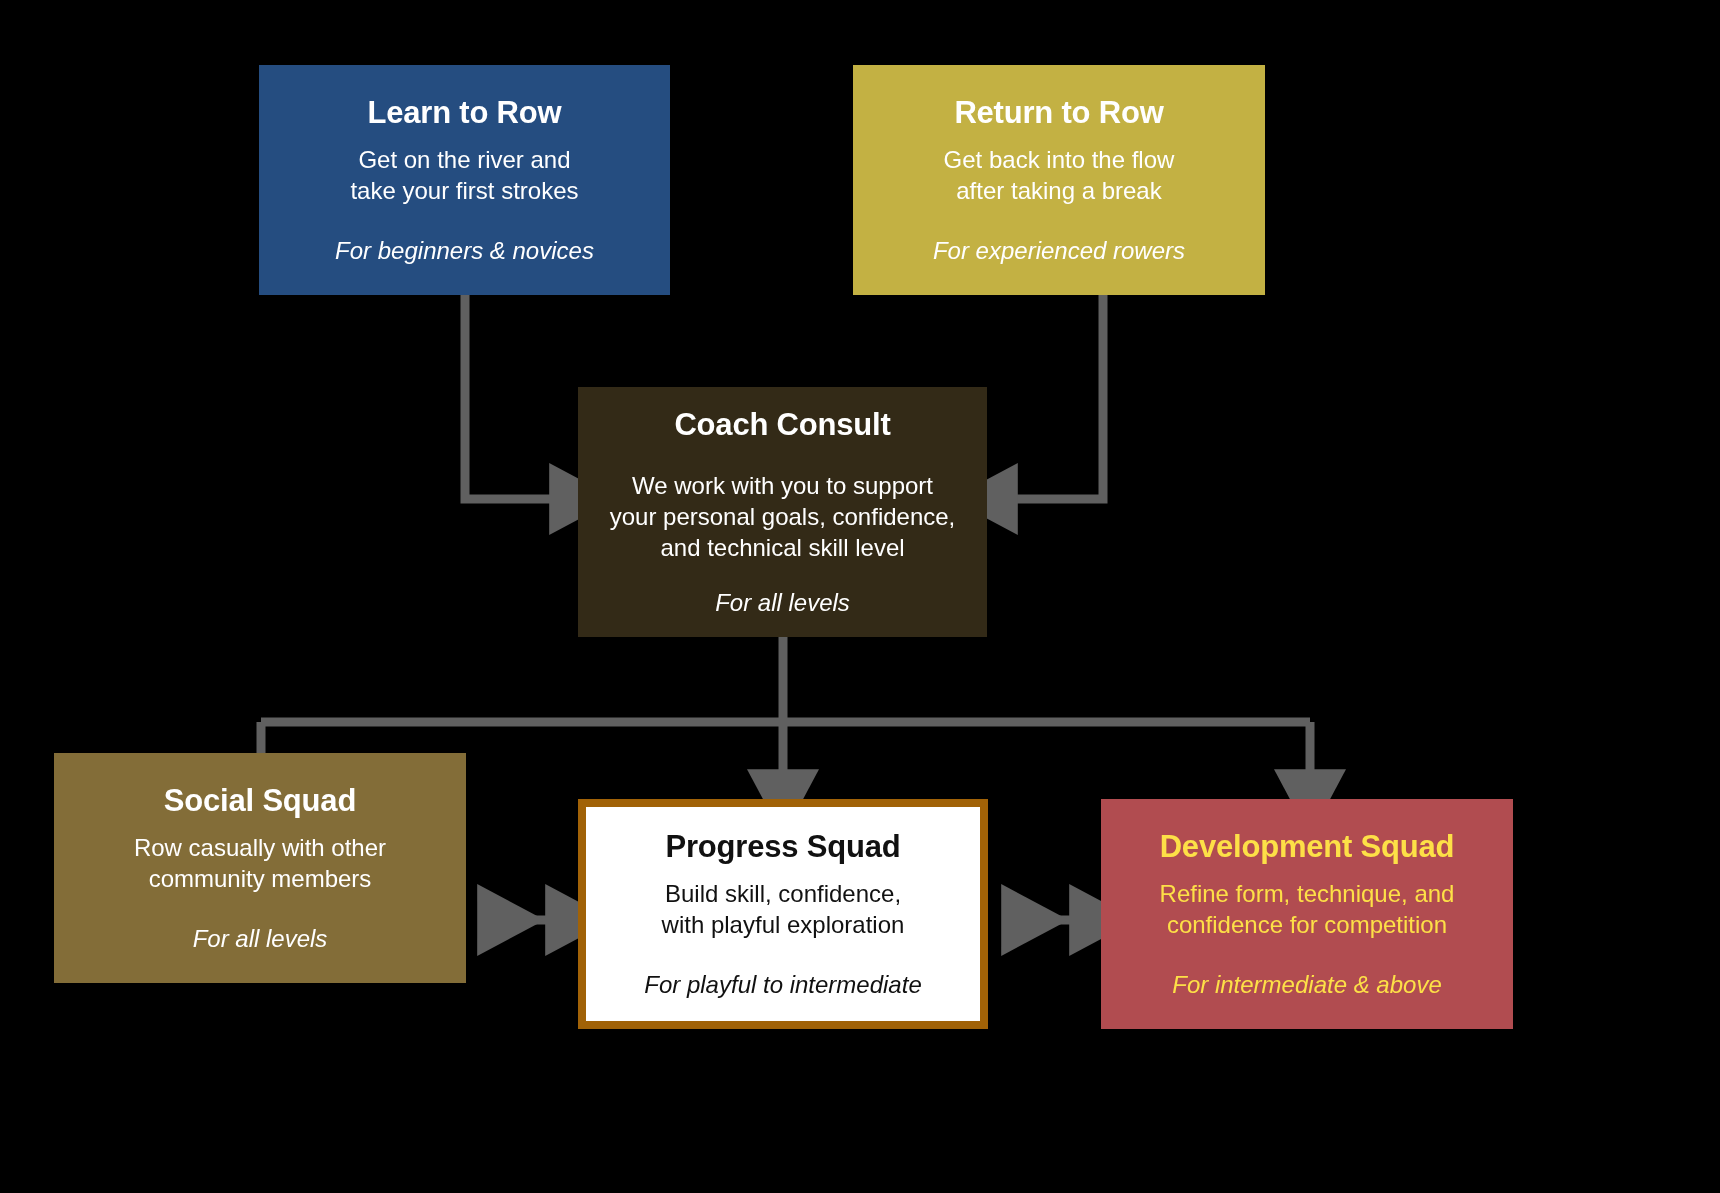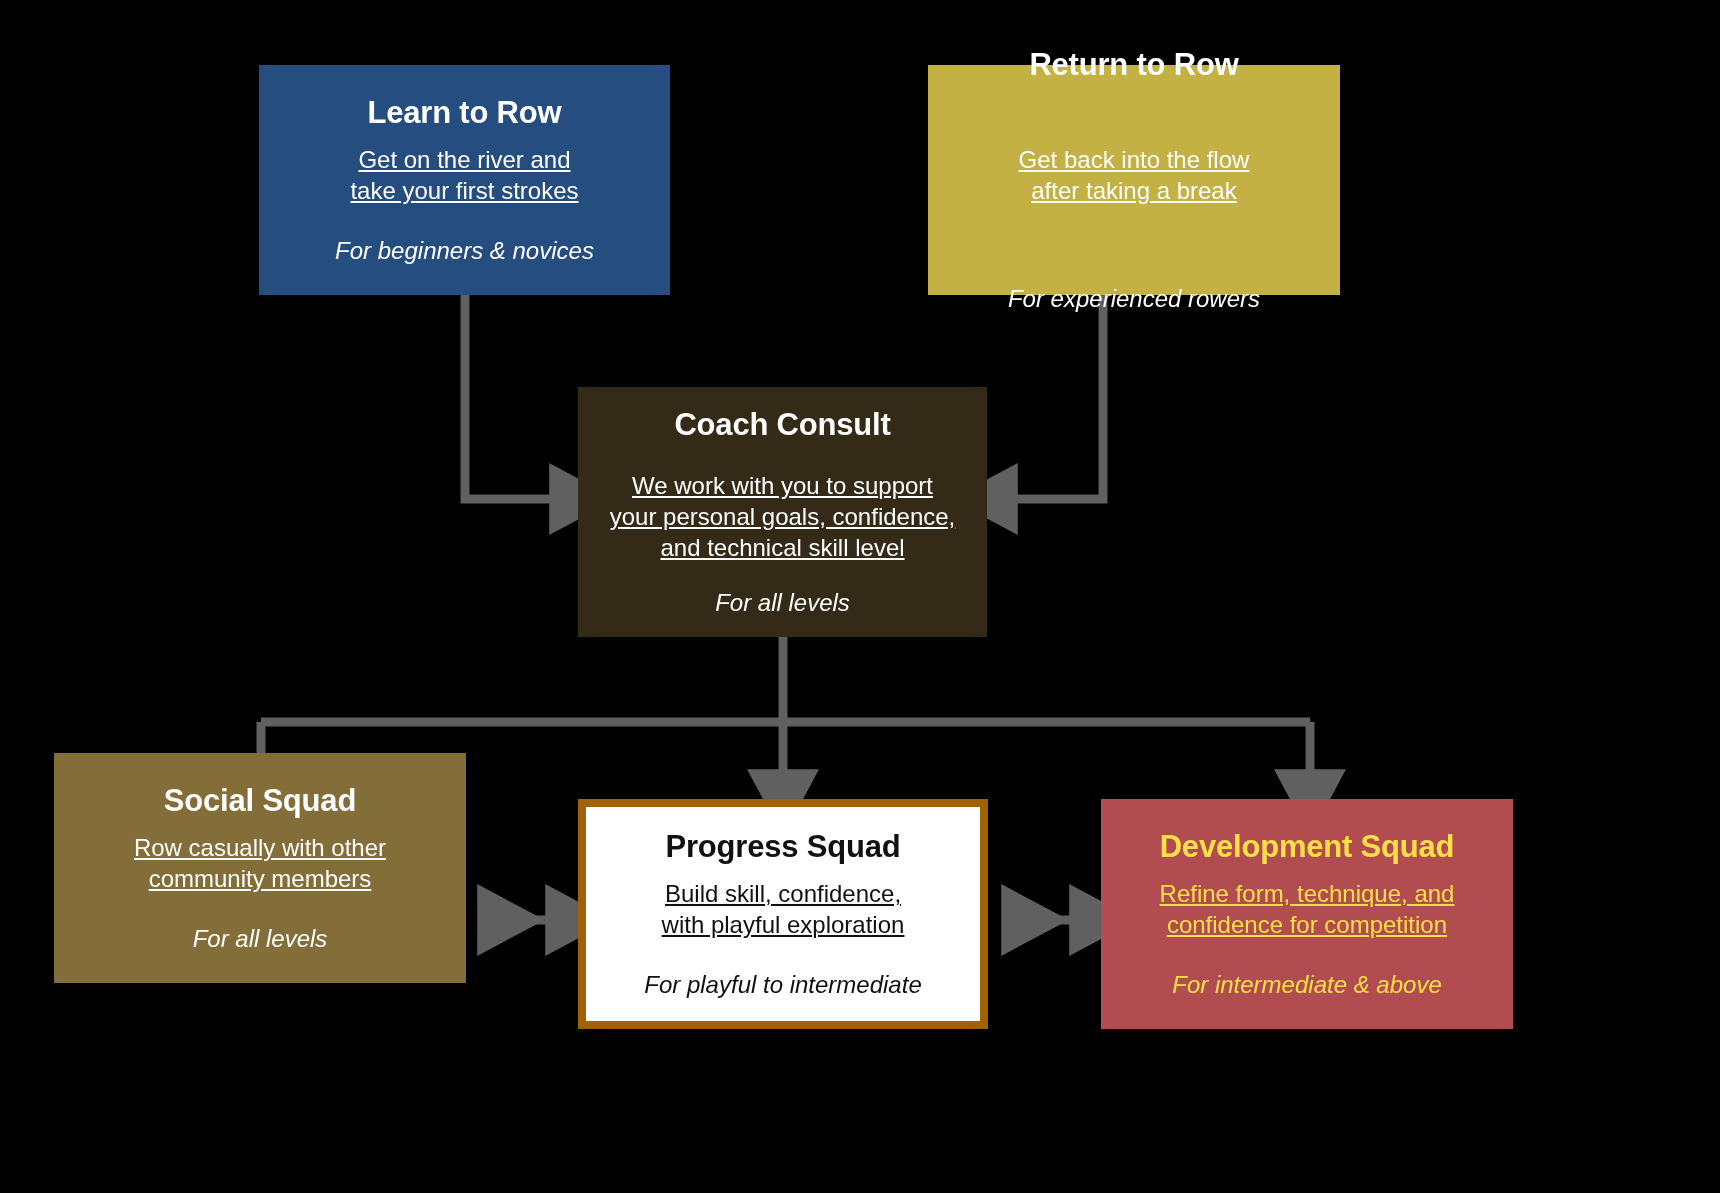--- a/index.html
+++ b/index.html
@@ -37,36 +37,35 @@
     font-size: 31px;
     line-height: 1.2;
     letter-spacing: -0.2px;
     margin-bottom: 14px;
   }
   .node .desc {
     font-size: 24px;
     line-height: 1.28;
     margin-bottom: 30px;
     white-space: pre-line;
-    text-decoration: underline;
   }
   .node .aud {
     font-size: 24px;
     font-style: italic;
     line-height: 1.2;
   }
 
   
   #node-learn-to-row {
     left: 259px; top: 65px; width: 411px; height: 230px;
     background: #254d80; color: #ffffff;
   }
   #node-return-to-row {
-    left: 928px; top: 65px; width: 412px; height: 230px;
-    background: #c3b143; color: #ffffff; gap: 48px;
+    left: 853px; top: 65px; width: 412px; height: 230px;
+    background: #c3b143; color: #ffffff;
   }
 
   
   #node-coach-consult {
     left: 578px; top: 387px; width: 409px; height: 250px;
     background: #332a17; color: #ffffff;
   }
   #node-coach-consult .desc { margin-bottom: 26px; margin-top: 14px; }
 
   

